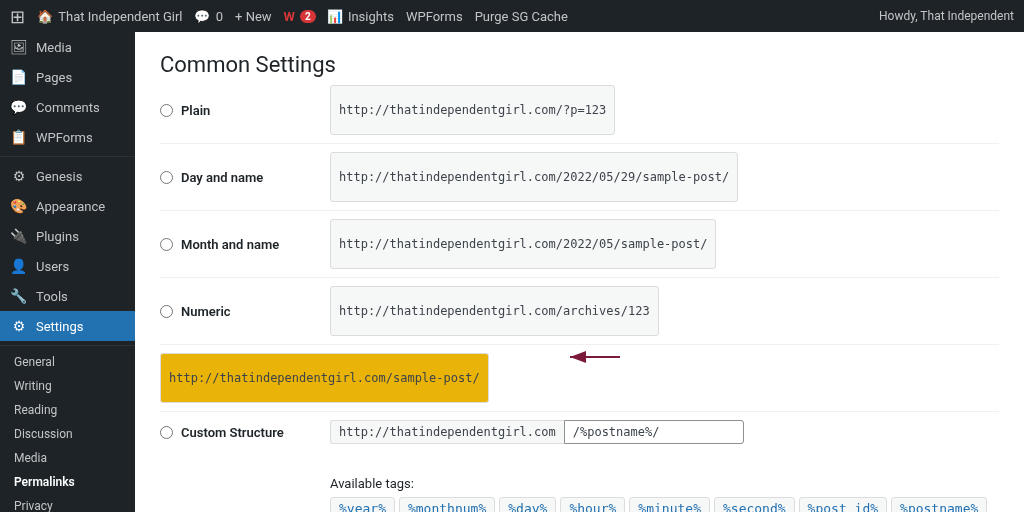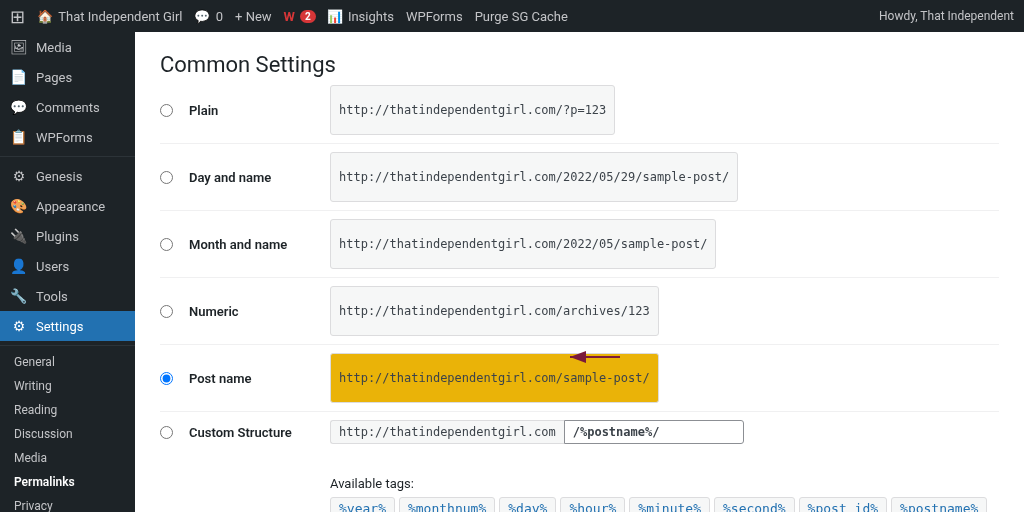--- a/index.html
+++ b/index.html
@@ -78,21 +78,21 @@
 
     
     .permalink-section { margin-bottom: 24px; }
     .permalink-row {
       display: flex;
       align-items: center;
       padding: 8px 0;
       border-bottom: 1px solid #f0f0f1;
     }
     .permalink-row:last-child { border-bottom: none; }
-    .radio-wrap { display: flex; align-items: center; width: 170px; gap: 16px; flex-shrink: 0; }
+    .radio-wrap { display: flex; align-items: center; width: 170px; gap: 8px; flex-shrink: 0; }
     .radio-wrap input[type=radio] { margin: 0; cursor: pointer; }
     .radio-label { font-size: 13px; font-weight: 600; color: #1d2327; }
     .url-example {
       background: #f6f7f7;
       border: 1px solid #dcdcde;
       border-radius: 3px;
       padding: 17px 8px;
       font-size: 12px;
       color: #3c434a;
       font-family: monospace;
@@ -123,21 +123,20 @@
     .url-input {
       border: 1px solid #8c8f94;
       padding: 4px 8px;
       font-size: 12px;
       font-family: monospace;
       color: #3c434a;
       border-radius: 0 3px 3px 0;
       width: 180px;
       background: #fff;
       outline: none;
-      font-weight: bold;
     }
 
     
     .available-tags { margin-top: 10px; margin-left: 170px; }
     .tags-label { font-size: 13px; color: #1d2327; margin-bottom: 6px; }
     .tags-row { display: flex; flex-wrap: wrap; gap: 4px; }
     .tag-btn {
       background: #f6f7f7;
       border: 1px solid #dcdcde;
       border-radius: 3px;
@@ -287,24 +286,20 @@
 
         <div class="permalink-row">
           <div class="radio-wrap">
             <input type="radio" name="permalink" id="numeric" style="">
             <label class="radio-label" for="numeric">Numeric</label>
           </div>
           <span class="url-example">http://thatindependentgirl.com/archives/123</span>
         </div>
 
         <div class="permalink-row post-name-row" style="position:relative;">
-          <div class="radio-wrap">
-            <input type="radio" name="permalink" id="post-name" checked="" style="">
-            <label class="radio-label" for="post-name">Post name</label>
-          </div>
           <span class="url-example selected">http://thatindependentgirl.com/sample-post/</span>
 
           <svg style="position:absolute; left:390px; top:-8px;" width="80" height="40">
             <defs>
               <marker id="arrowhead1" markerWidth="8" markerHeight="6" refX="8" refY="3" orient="auto">
                 <polygon points="0 0, 8 3, 0 6" fill="#7b1a3a"></polygon>
               </marker>
             </defs>
             <path d="M 70 20 L 20 20" stroke="#7b1a3a" stroke-width="2" fill="none" marker-end="url(#arrowhead1)"></path>
           </svg>

